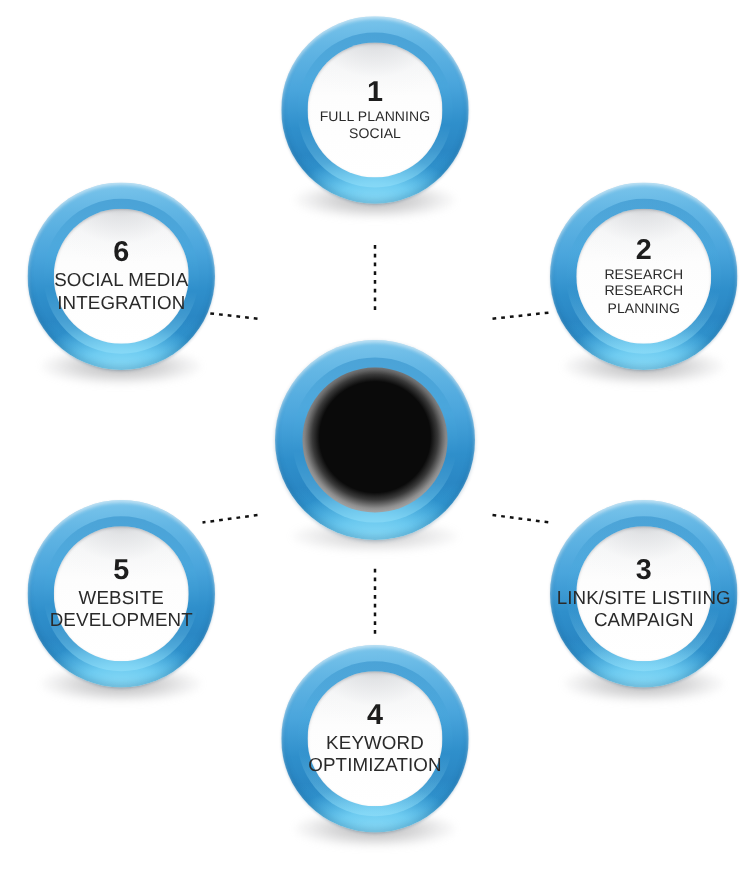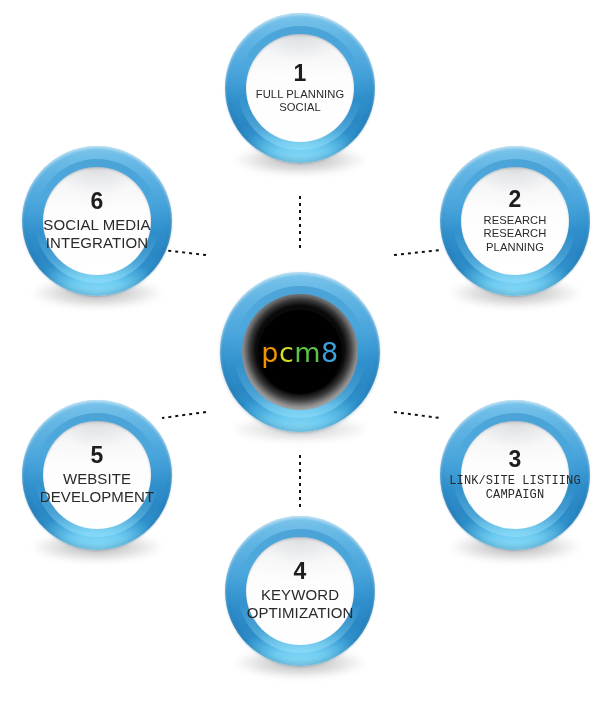--- a/index.html
+++ b/index.html
@@ -116,21 +116,21 @@
   }
   .node-label {
     font-size: 11.2px;
     color: #2a2a2a;
     line-height: 1.18;
     letter-spacing: 0.1px;
     padding: 0 2px;
     white-space: nowrap;
   }
   .node-label.tight { font-size: 15px; }
-  .node-label.tighter { font-size: 12px; font-family: Liberation Mono, monospace; }
+  .node-label.tighter { font-size: 15px; }
 
   
   #hub {
     position: absolute;
     width: 160px;
     height: 160px;
   }
   .hub-shadow {
     position: absolute;
     left: 13px;
@@ -296,20 +296,15 @@
       <div class="node-label tight">SOCIAL MEDIA</div>
       <div class="node-label tight">INTEGRATION</div>
     </div>
   </div>
 
   <div id="hub" style="left:220px; top:272px;">
     <div class="hub-shadow"></div>
     <div class="hub-ring"></div>
     <div class="hub-bevel"></div>
     <div class="hub-halo"></div>
-    <div class="hub-core">
-      <div class="logo-text">
-        <span style="color: rgb(242, 148, 0);">p</span><span style="color: rgb(205, 219, 41);">c</span><span style="color: rgb(92, 194, 74);">m</span><span style="color: rgb(61, 159, 216);">8</span>
-      </div>
-    </div>
   </div>
 
 </div>
 
 </body></html>

